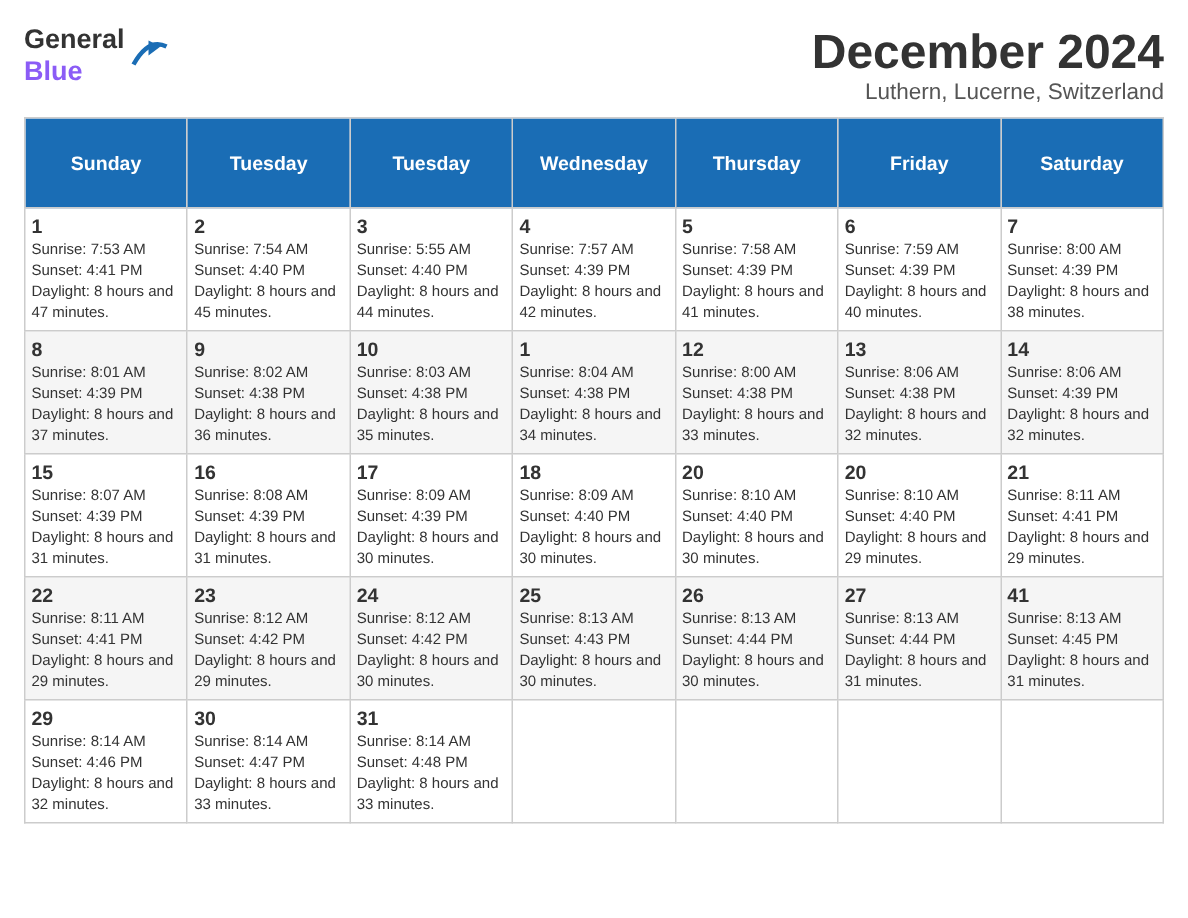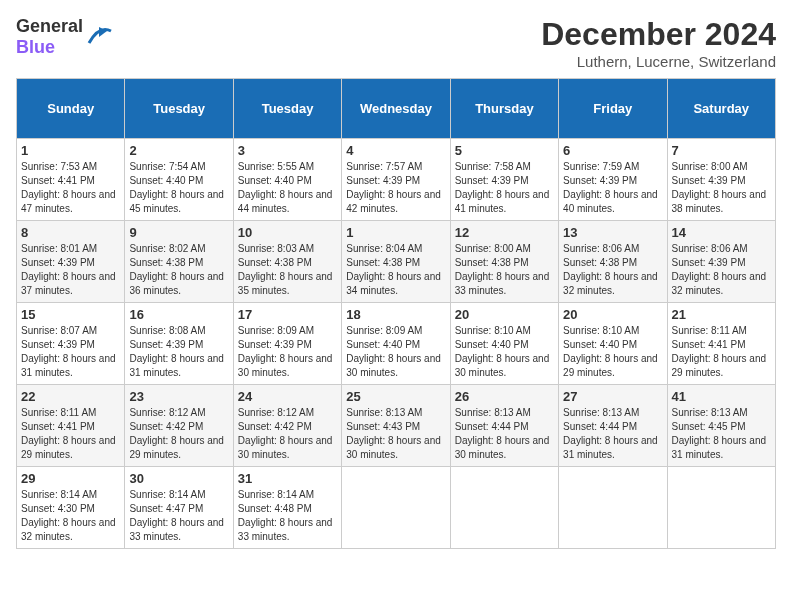--- a/index.html
+++ b/index.html
@@ -351,21 +351,21 @@
           <span>Sunset: 4:45 PM</span><br>
           <span>Daylight: 8 hours and 31 minutes.</span>
         </div>
       </td>
       </tr>
       <tr>
         <td>
         <span class="day-number">29</span>
         <div class="day-info">
           <span>Sunrise: 8:14 AM</span><br>
-          <span>Sunset: 4:30 PM</span><br>
+          <span>Sunset: 4:46 PM</span><br>
           <span>Daylight: 8 hours and 32 minutes.</span>
         </div>
       </td>
         <td>
         <span class="day-number">30</span>
         <div class="day-info">
           <span>Sunrise: 8:14 AM</span><br>
           <span>Sunset: 4:47 PM</span><br>
           <span>Daylight: 8 hours and 33 minutes.</span>
         </div>

